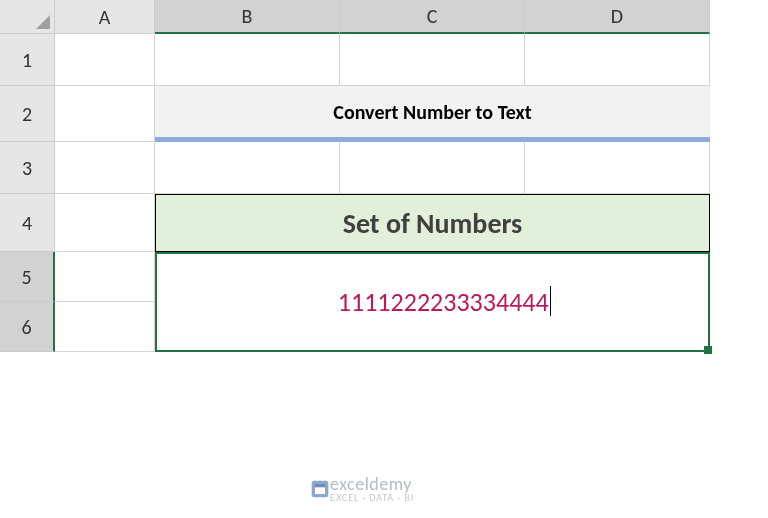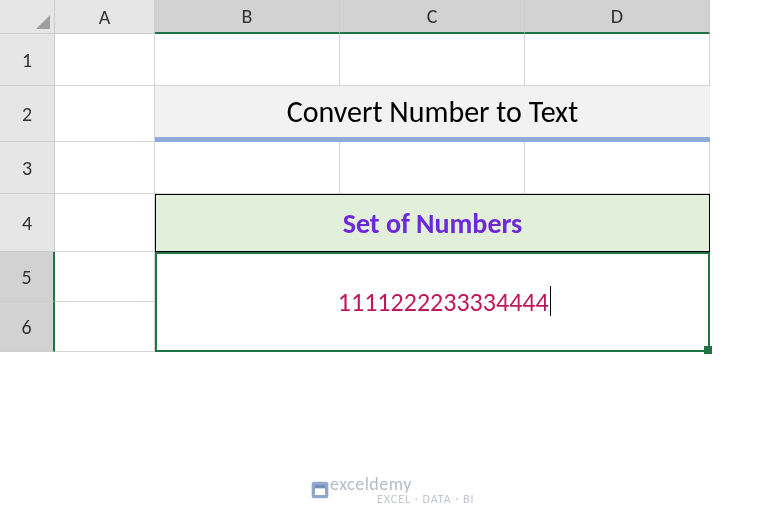--- a/index.html
+++ b/index.html
@@ -88,35 +88,35 @@
       position: relative;
     }
     
     .title-cell {
       position: absolute;
       background: #f2f2f2;
       border-bottom: 5px solid #8ea9db;
       display: flex;
       align-items: center;
       justify-content: center;
-      font-weight: 400;
-      font-size: 30px;
+      font-weight: 700;
+      font-size: 20px;
       color: #000;
     }
     
     .set-header {
       position: absolute;
       background: #e2efda;
       border: 1.5px solid #000;
       display: flex;
       align-items: center;
       justify-content: center;
       font-weight: 700;
       font-size: 28px;
-      color: #6d28d9;
+      color: #404040;
     }
     
     .edit-cell {
       position: absolute;
       background: #ffffff;
       border-left: 1.5px solid #000;
       border-right: 1.5px solid #000;
       border-bottom: 1.5px solid #000;
       display: flex;
       align-items: center;
@@ -156,21 +156,21 @@
       display: flex;
       align-items: center;
       color: #b6bcc4;
       font-size: 13px;
     }
     .wm-logo {
       width: 20px; height: 20px;
     }
     .wm-text { display: flex; flex-direction: column; line-height: 1; }
     .wm-main { font-size: 18px; letter-spacing: 0.5px; font-weight: 500; }
-    .wm-sub { font-size: 12px; letter-spacing: 1px; color: #c1c7cd; margin-left: 47px; }
+    .wm-sub { font-size: 10px; letter-spacing: 1px; color: #c1c7cd; }
   </style>
 </head>
 <body>
 
 <div class="sheet-container">
 
   <div class="corner"></div>
 
   <div class="col-headers" id="col-headers">
       <div class="col-header" style="width: 100px; height: 34px;">A</div>

